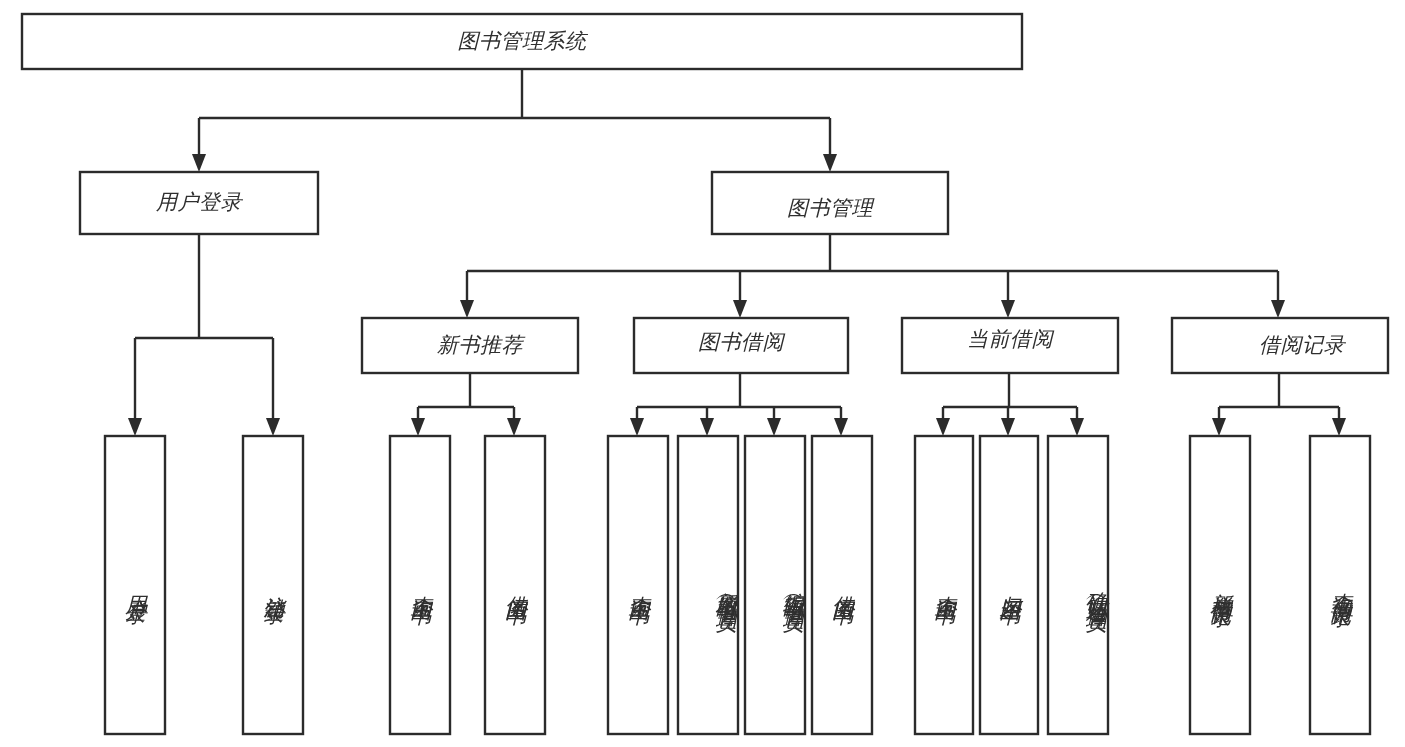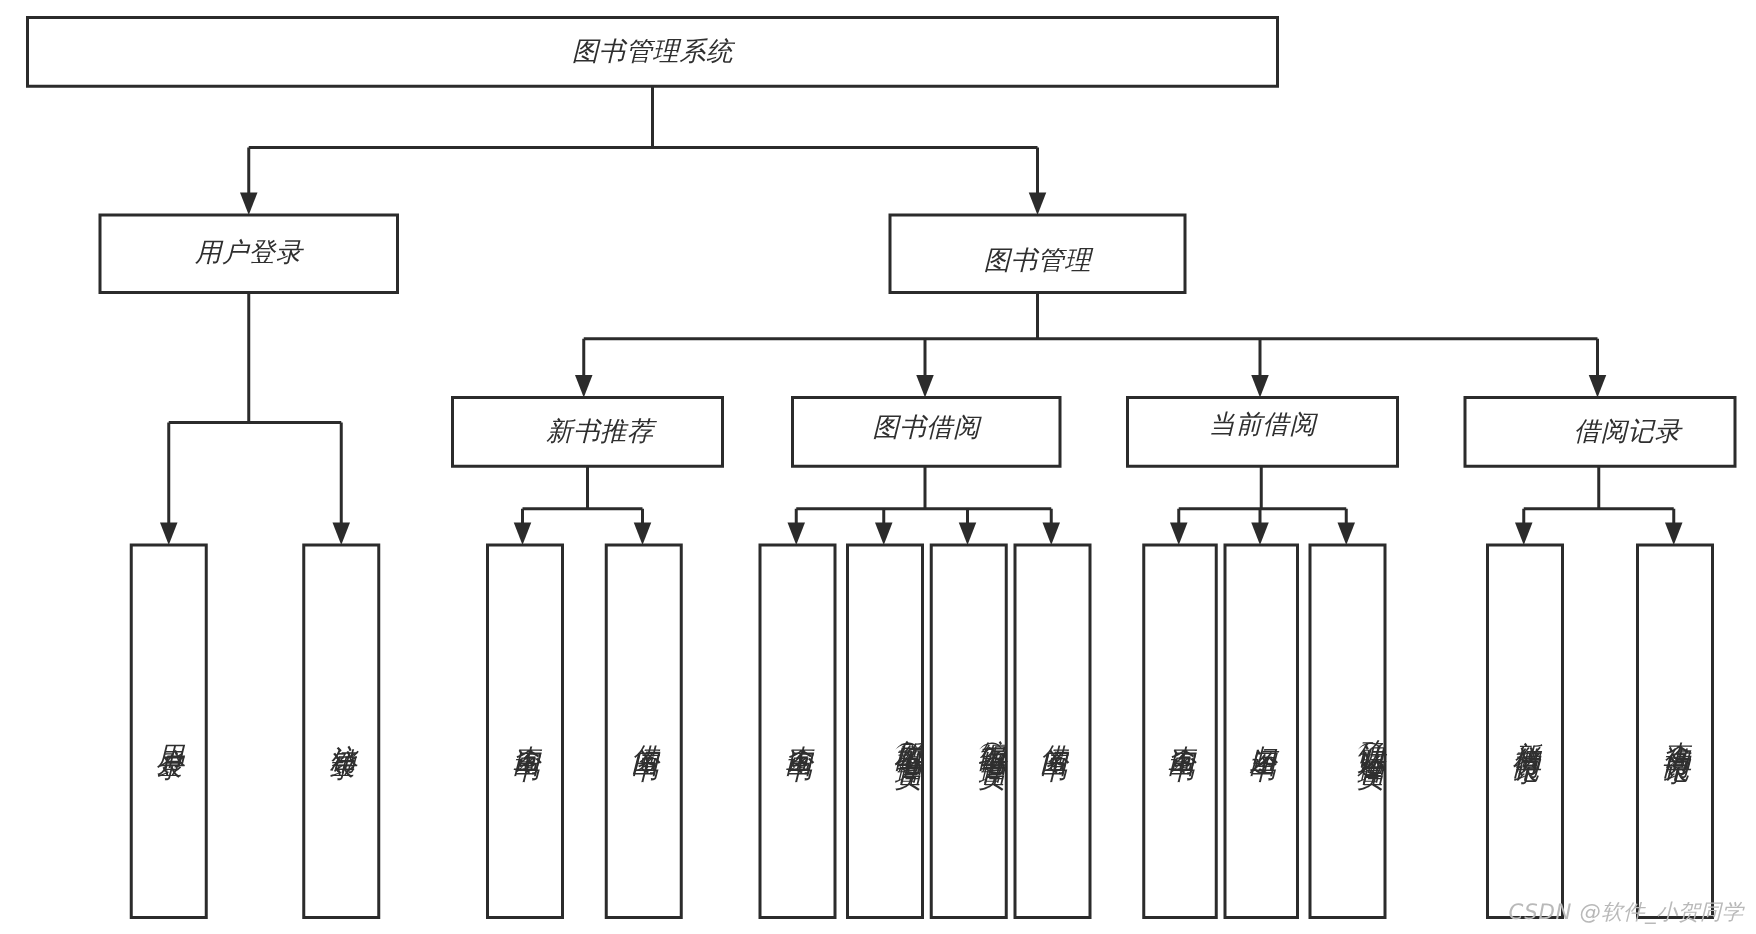--- a/index.html
+++ b/index.html
@@ -183,14 +183,13 @@
       <div class="node-label label-v" style="left: 678px; top: 436px; width: 60px; height: 298px;">新增图书（管理员）</div>
       <div class="node-label label-v" style="left: 745px; top: 436px; width: 60px; height: 298px;">编辑图书（管理员）</div>
       <div class="node-label label-v v-center" style="left: 812px; top: 436px; width: 60px; height: 298px;">借阅图书</div>
       <div class="node-label label-v v-center" style="left: 915px; top: 436px; width: 58px; height: 298px;">查询图书</div>
       <div class="node-label label-v v-center" style="left: 980px; top: 436px; width: 58px; height: 298px;">归还图书</div>
       <div class="node-label label-v" style="left: 1048px; top: 436px; width: 60px; height: 298px;">确认归还（管理员）</div>
       <div class="node-label label-v v-center" style="left: 1190px; top: 436px; width: 60px; height: 298px;">新增借阅记录</div>
       <div class="node-label label-v v-center" style="left: 1310px; top: 436px; width: 60px; height: 298px;">查询借阅记录</div>
     </div>
 
-  <div class="watermark">CSDN @软件_小贺同学</div>
 </div>
 
 </body></html>

